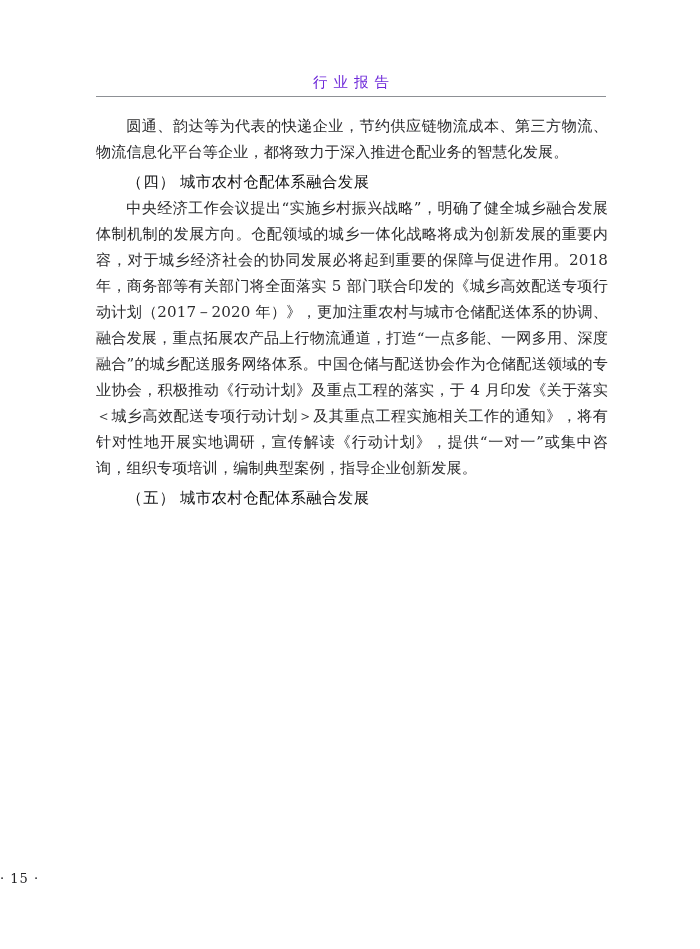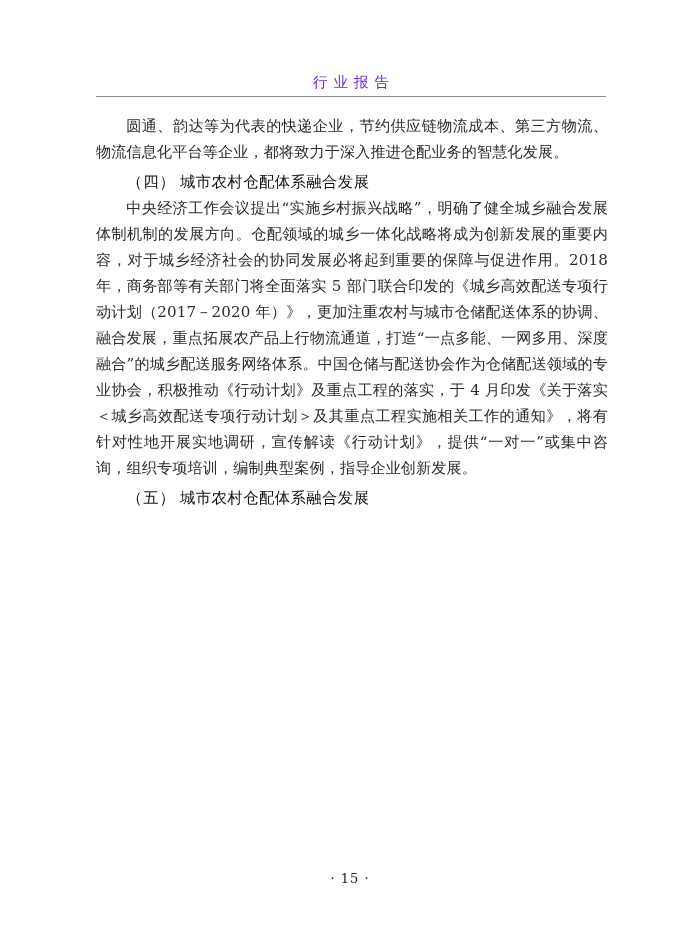--- a/index.html
+++ b/index.html
@@ -84,21 +84,21 @@
   .section-heading .heading-text {
     margin-left: 4px;
   }
 
   
   .page-footer {
     position: absolute;
     left: 0;
     top: 868px;
     width: 700px;
-    text-align: center;
+    text-align: left;
   }
   .page-footer .folio {
     font-size: 13px;
     line-height: 18px;
     color: #222225;
     letter-spacing: 1px;
   }
 </style>
 </head>
 <body>

